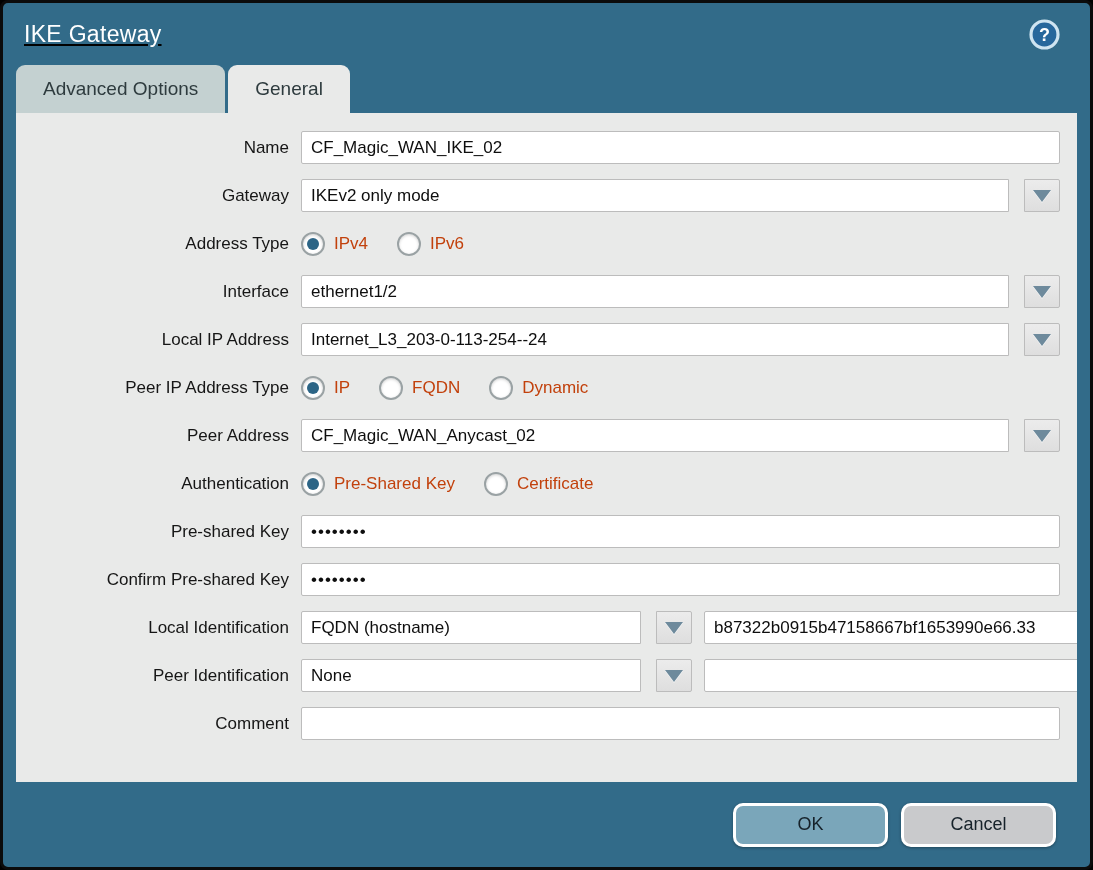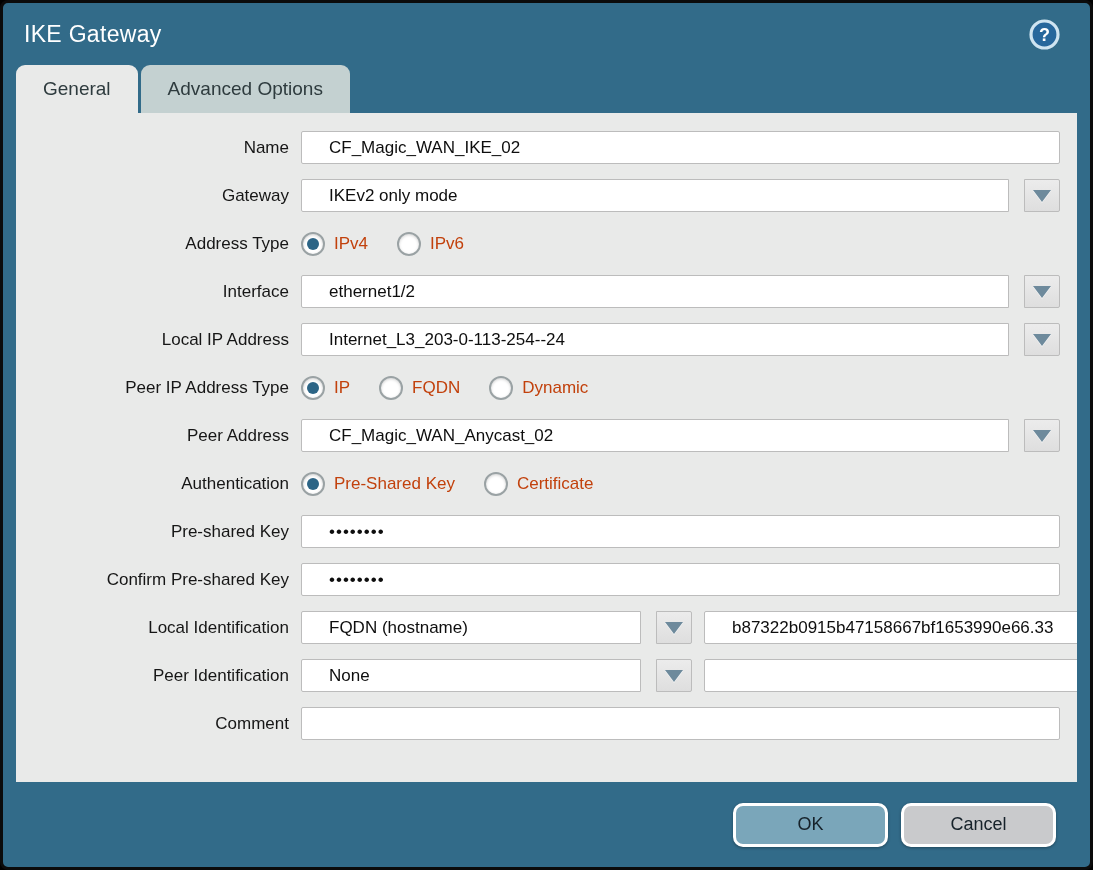--- a/index.html
+++ b/index.html
@@ -13,20 +13,21 @@
     border-radius:8px;
     overflow:hidden;
     display:flex;flex-direction:column;
   }
 
   
   .titlebar{
     height:62px;flex:0 0 62px;
     display:flex;align-items:center;justify-content:space-between;
     padding:0 18px 0 21px;
+    text-decoration:underline;
   }
   .title{color:#ffffff;font-size:23px;font-weight:400;letter-spacing:.3px;}
   .help{width:31px;height:31px;cursor:pointer;flex:0 0 auto;margin-right:12px;}
 
   
   .tabs{
     height:48px;flex:0 0 48px;
     display:flex;align-items:stretch;gap:3px;
     padding-left:13px;
   }
@@ -61,21 +62,21 @@
     margin-left:33px;
   }
   .fieldarea{flex:1;display:flex;align-items:center;min-width:0;}
 
   input.txt{
     height:33px;width:100%;
     border:1px solid #bcbcbc;border-radius:2px;
     background:#ffffff;
     font-family:"Liberation Sans", sans-serif;
     font-size:17px;color:#0e0e0e;
-    padding:0 27px;outline:none;
+    padding:0 9px;outline:none;
   }
   input.pwd{letter-spacing:1px;}
 
   .combo{display:flex;flex:1;min-width:0;gap:16px;}
   .combo input.txt{flex:1;border-radius:2px 0 0 2px;}
   .ddbtn{
     width:36px;height:33px;flex:0 0 36px;margin-left:-1px;
     background:linear-gradient(#ececec,#dedede);
     border:1px solid #bcbcbc;border-radius:0 2px 2px 0;
     display:flex;align-items:center;justify-content:center;
@@ -135,25 +136,25 @@
     <div class="title">IKE Gateway</div>
     <div class="help">
       <svg width="31" height="31" viewBox="0 0 31 31">
         <circle cx="15.5" cy="15.5" r="13.5" fill="#27679c" stroke="#cfe4f1" stroke-width="3.2"></circle>
         <text x="15.5" y="22" text-anchor="middle" font-size="18" font-weight="bold" fill="#ffffff" font-family="Liberation Sans, sans-serif">?</text>
       </svg>
     </div>
   </div>
 
   <div class="tabs">
+    <div class="tab inactive">
+      <span>Advanced Options</span>
+    </div>
     <div class="tab active">
       <span>General</span>
-    </div>
-    <div class="tab inactive">
-      <span>Advanced Options</span>
     </div>
   </div>
 
   <div class="panel">
 
     <div class="row">
       <div class="lbl">Name</div>
       <div class="fieldarea">
         <input class="txt" type="text" value="CF_Magic_WAN_IKE_02" style="">
       </div>

